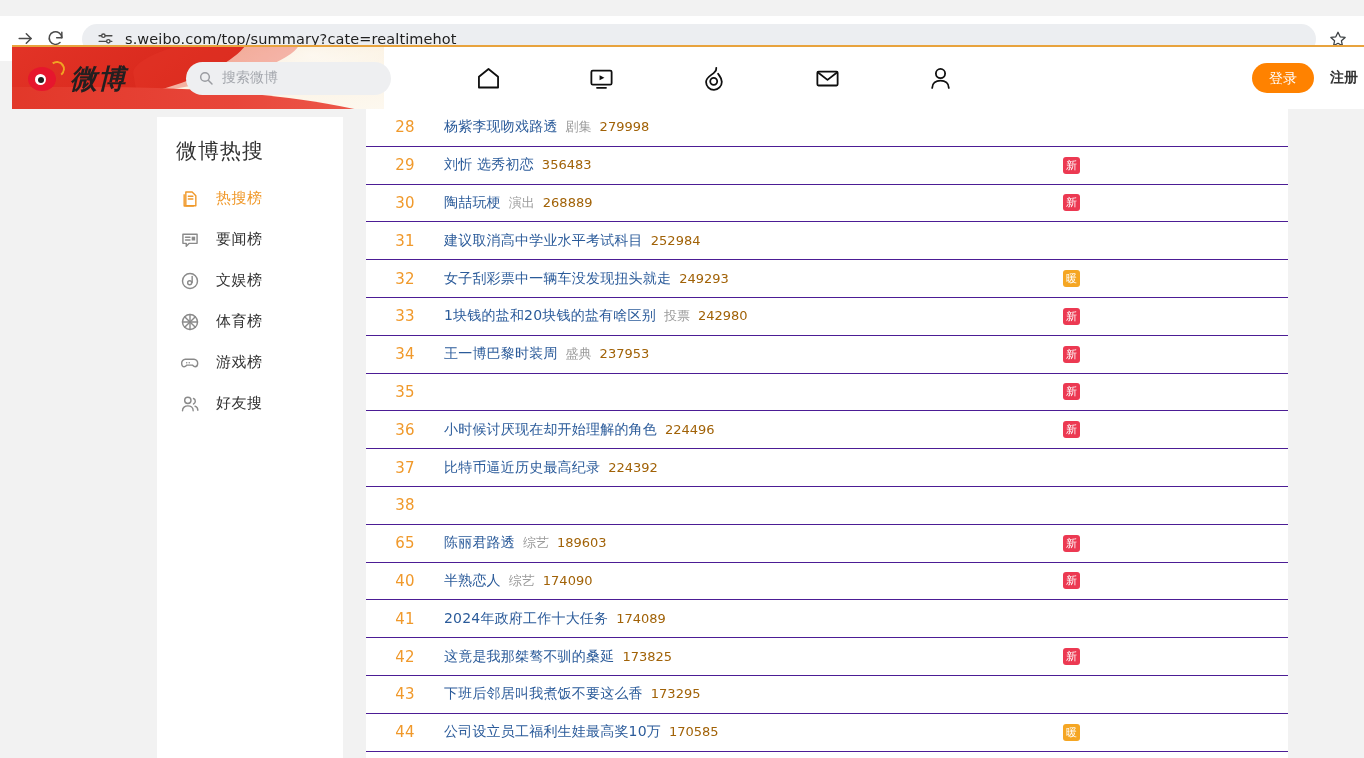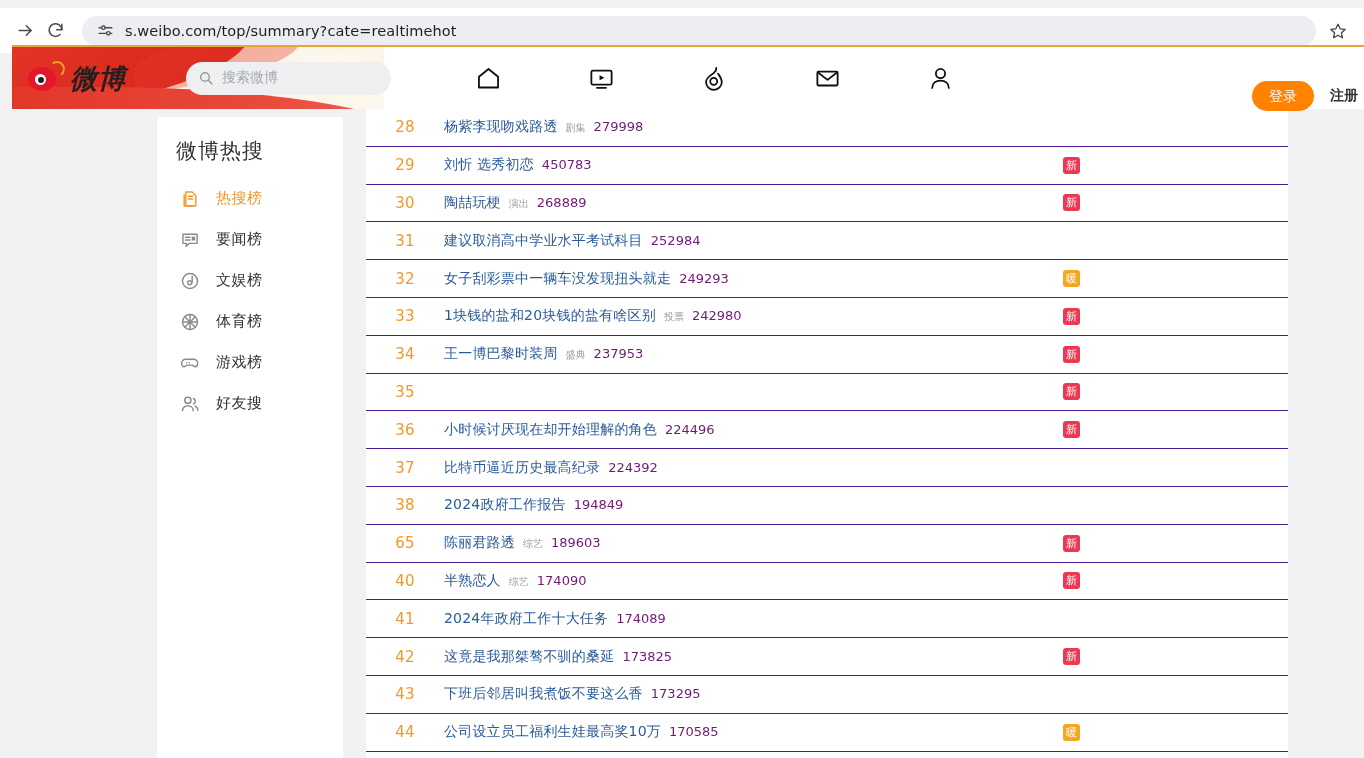--- a/index.html
+++ b/index.html
@@ -6,21 +6,21 @@
   * { box-sizing: border-box; margin: 0; padding: 0; }
   html, body {
     width: 1364px; height: 758px;
     overflow: hidden;
     background: #f2f2f2;
     font-family: "DejaVu Sans", "Liberation Sans", sans-serif;
   }
 
   
   .browser-bar {
-    position: absolute; top: 8px; left: 0;
+    position: absolute; top: 16px; left: 0;
     width: 1364px; height: 45px;
     background: #ffffff;
     display: flex; align-items: center;
     padding: 0 10px;
   }
   .nav-btn {
     width: 30px; height: 30px;
     display: flex; align-items: center; justify-content: center;
     color: #4a4a4a; flex: 0 0 auto;
     border-radius: 50%;
@@ -154,21 +154,21 @@
     gap: 0;
   }
   .wb-nav .nav-item {
     width: 113px; height: 62px;
     display: flex; align-items: center; justify-content: center;
     color: #0f0f0f;
   }
   .wb-header-right {
     position: absolute; right: 18px; top: 0;
     height: 62px;
-    display: flex; align-items: center; gap: 16px; margin-top: 18px;
+    display: flex; align-items: center; gap: 16px;
   }
   .btn-login {
     width: 62px; height: 30px;
     background: #ff8200;
     color: #ffffff;
     font-size: 14px;
     border: none; border-radius: 15px;
     display: flex; align-items: center; justify-content: center;
     line-height: 1;
   }
@@ -242,25 +242,25 @@
     gap: 8px;
     min-width: 0;
   }
   .hot-row .title {
     font-size: 14px;
     color: #2b5b9a;
     white-space: nowrap;
     letter-spacing: .2px;
   }
   .hot-row .tag {
-    font-size: 10px; color: #9b9b9b;
+    font-size: 13px; color: #9b9b9b;
     white-space: nowrap;
   }
   .hot-row .count {
-    font-size: 13px; color: #701a75;
+    font-size: 13px; color: #a16207;
     white-space: nowrap;
   }
   .hot-row .badge-cell {
     position: absolute;
     left: 697px; top: 50%;
     transform: translateY(-50%);
     width: 30px; height: 18px;
     display: flex; align-items: center; justify-content: flex-start;
   }
   .badge {
@@ -460,21 +460,21 @@
             <a class="title">杨紫李现吻戏路透</a>
             <span class="tag">剧集</span>
             <span class="count">279998</span>
           </div>
           <div class="badge-cell"></div>
         </div>
         <div class="hot-row">
           <div class="rank">29</div>
           <div class="content">
             <a class="title">刘忻 选秀初恋</a>
-            <span class="count">450783</span>
+            <span class="count">356483</span>
           </div>
           <div class="badge-cell">
             <span class="badge new">新</span>
           </div>
         </div>
         <div class="hot-row">
           <div class="rank">30</div>
           <div class="content">
             <a class="title">陶喆玩梗</a>
             <span class="tag">演出</span>
@@ -543,24 +543,20 @@
         <div class="hot-row">
           <div class="rank">37</div>
           <div class="content">
             <a class="title">比特币逼近历史最高纪录</a>
             <span class="count">224392</span>
           </div>
           <div class="badge-cell"></div>
         </div>
         <div class="hot-row">
           <div class="rank">38</div>
-          <div class="content">
-            <a class="title">2024政府工作报告</a>
-            <span class="count">194849</span>
-          </div>
           <div class="badge-cell"></div>
         </div>
         <div class="hot-row">
           <div class="rank">65</div>
           <div class="content">
             <a class="title">陈丽君路透</a>
             <span class="tag">综艺</span>
             <span class="count">189603</span>
           </div>
           <div class="badge-cell">

